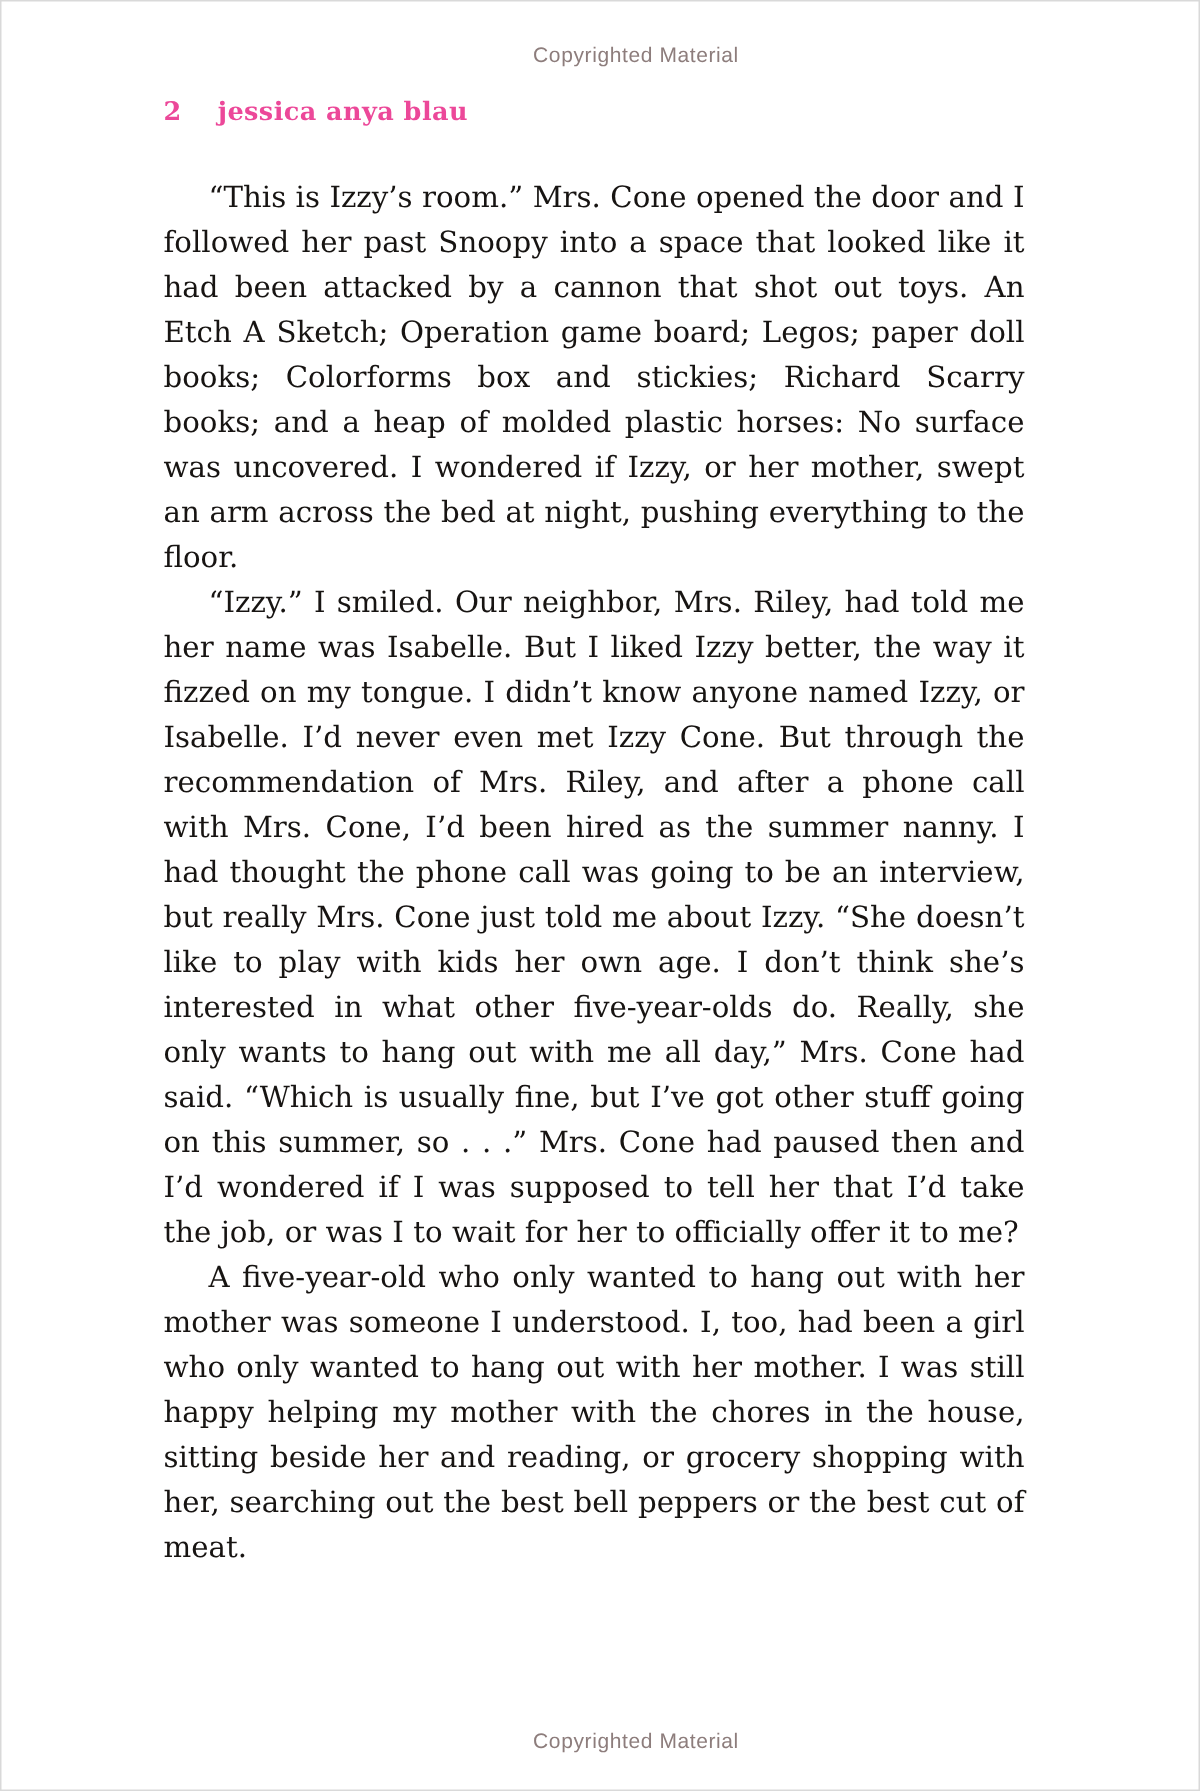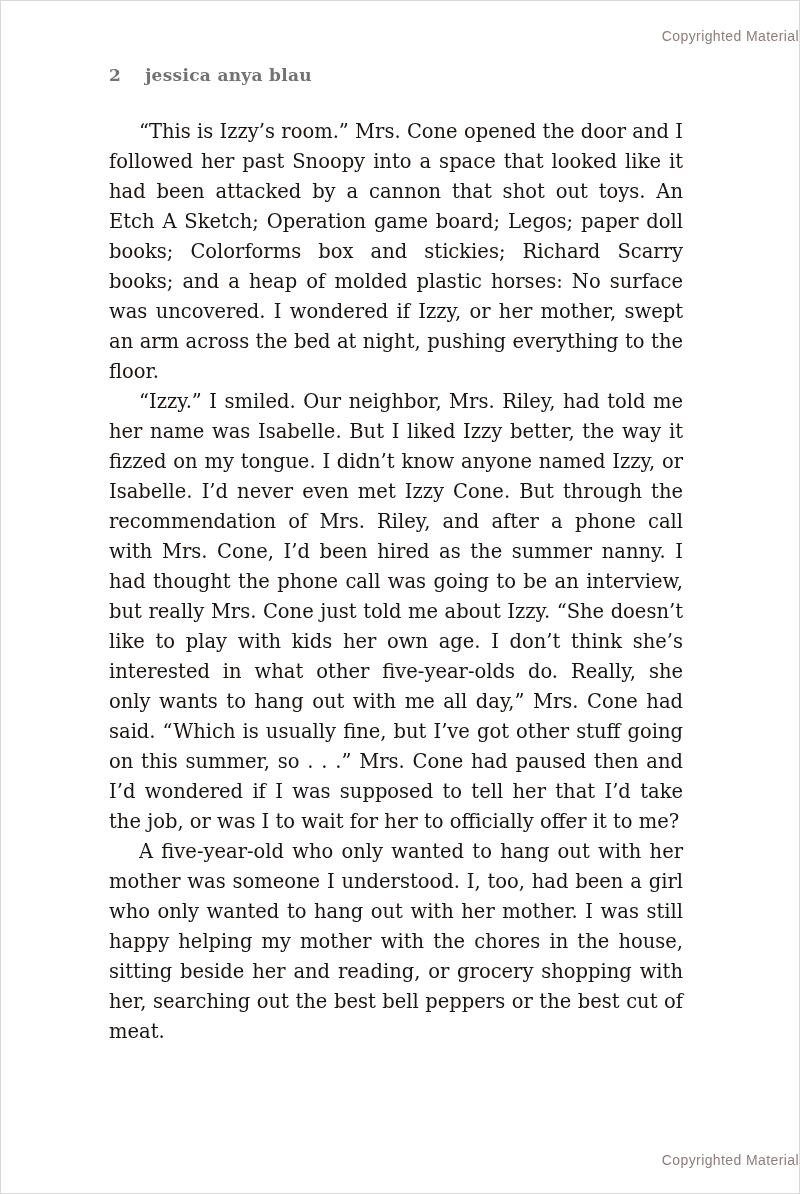--- a/index.html
+++ b/index.html
@@ -10,36 +10,36 @@
     height: 1194px;
     background: #ffffff;
     border: 1px solid #d9d9d9;
     overflow: hidden;
     font-family: "DejaVu Serif", serif;
   }
   .copyright {
     position: absolute;
     left: 0;
     width: 100%;
-    text-align: right;
+    text-align: center;
     font-family: "Liberation Sans", sans-serif;
     font-size: 14px;
     letter-spacing: 0.4px;
     color: #8d7d7c;
     padding-left: 48px;
   }
   .copyright-top { top: 27px; }
   .copyright-bottom { top: 1151px; }
   .running-header {
     position: absolute;
     top: 64px;
     left: 108px;
     font-size: 17px;
     font-weight: bold;
-    color: #737373;
+    color: #ec4899;
     letter-spacing: 0.3px;
   }
   .running-header .page-number { margin-right: 24px; }
   .body-text {
     position: absolute;
     top: 116px;
     left: 108px;
     width: 574px;
     font-size: 19.5px;
     line-height: 30px;

